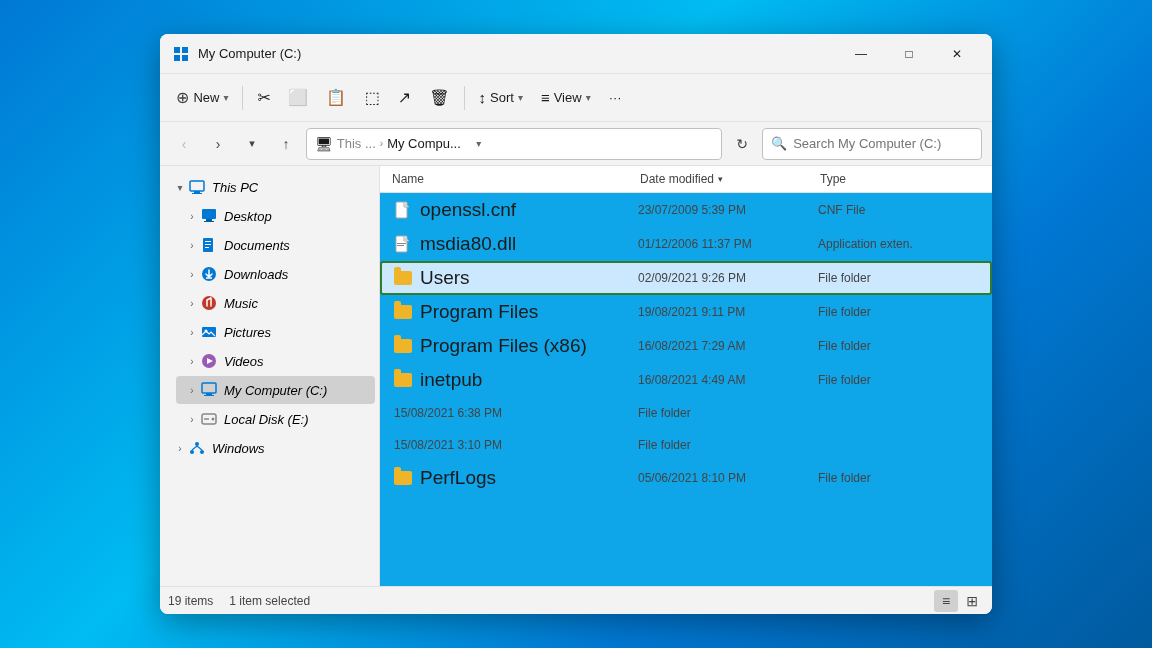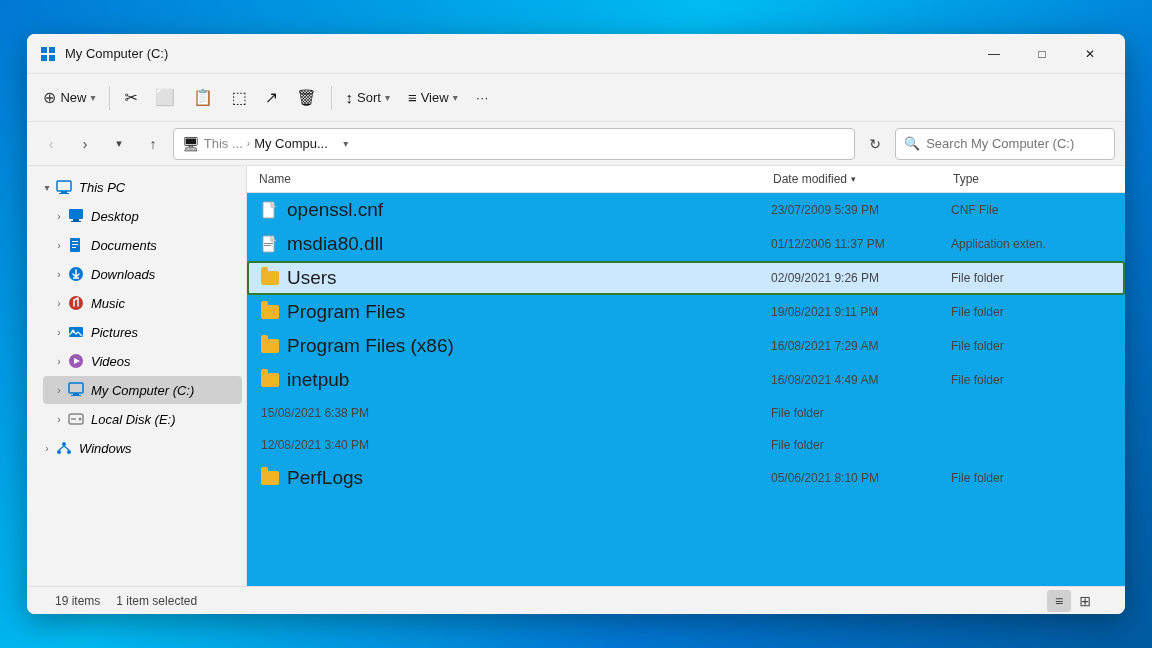--- a/index.html
+++ b/index.html
@@ -8,21 +8,21 @@
       height: 648px;
       overflow: hidden;
       font-family: 'Segoe UI', sans-serif;
       font-size: 13px;
       background: linear-gradient(135deg, #0078d4 0%, #00bcf2 40%, #0078d4 70%, #005a9e 100%);
       display: flex;
       align-items: center;
       justify-content: center;
     }
     .window {
-      width: 1098px;
+      width: 832px;
       height: 580px;
       background: #f3f3f3;
       border-radius: 8px;
       box-shadow: 0 8px 32px rgba(0,0,0,0.35);
       display: flex;
       flex-direction: column;
       overflow: hidden;
     }
     
     .title-bar {
@@ -320,21 +320,21 @@
       font-size: 12px;
       color: #444;
     }
     
     .status-bar {
       height: 28px;
       background: #f3f3f3;
       border-top: 1px solid #e0e0e0;
       display: flex;
       align-items: center;
-      padding: 0 28px;
+      padding: 0 8px;
       justify-content: space-between;
       flex-shrink: 0;
     }
     .status-text {
       font-size: 12px;
       color: #444;
     }
     .status-view-btns {
       display: flex;
       gap: 2px;
@@ -654,21 +654,21 @@
         <span class="file-date">16/08/2021 4:49 AM</span>
         <span class="file-type">File folder</span>
       </div>
 
       <div class="file-row">
         <span class="file-date">15/08/2021 6:38 PM</span>
         <span class="file-type">File folder</span>
       </div>
 
       <div class="file-row">
-        <span class="file-date">12/08/2021 3:40 PM</span>
+        <span class="file-date">15/08/2021 3:10 PM</span>
         <span class="file-type">File folder</span>
       </div>
 
       <div class="file-row">
         <div class="file-name-cell">
           <div class="file-icon">
             <div class="folder-icon"></div>
           </div>
           <span class="file-name-text">PerfLogs</span>
         </div>

